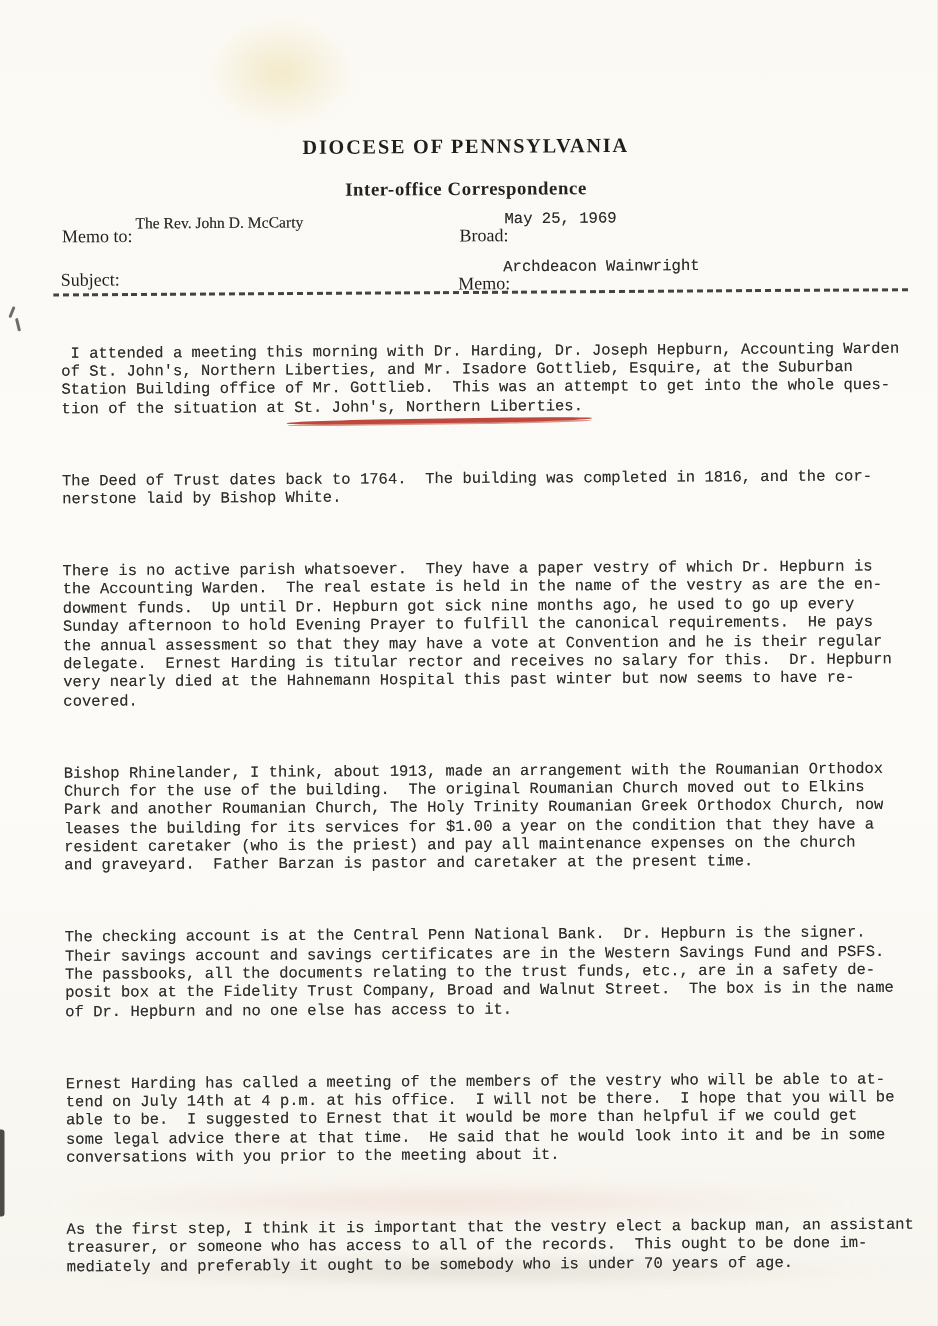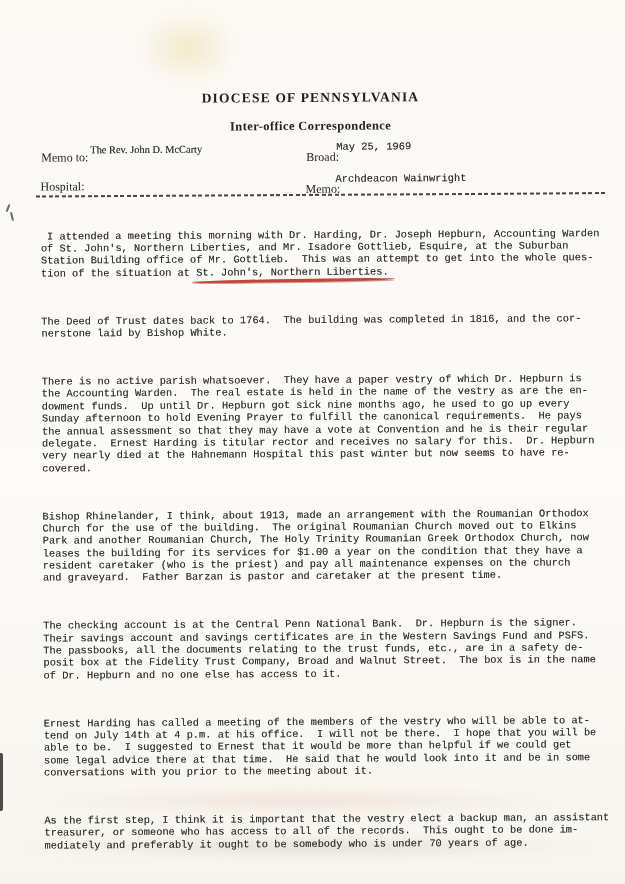--- a/index.html
+++ b/index.html
@@ -117,21 +117,21 @@
 
     <div class="org">DIOCESE OF PENNSYLVANIA</div>
     <div class="doctype">Inter-office Correspondence</div>
 
     <span class="label l-memo">Memo to:</span>
     <span class="typed v-memo">The Rev. John D. McCarty</span>
 
     <span class="label l-date">Broad:</span>
     <span class="typed v-date">May 25, 1969</span>
 
-    <span class="label l-subj">Hospital:</span>
+    <span class="label l-subj">Subject:</span>
 
     <span class="label l-from">Memo:</span>
     <span class="typed v-from">Archdeacon Wainwright</span>
 
     <div class="divider"></div>
 
     <div class="body">
       <p><span> I attended a meeting this morning with Dr. Harding, Dr. Joseph Hepburn, Accounting Warden
 of St. John's, Northern Liberties, and Mr. Isadore Gottlieb, Esquire, at the Suburban
 Station Building office of Mr. Gottlieb.  This was an attempt to get into the whole ques-

